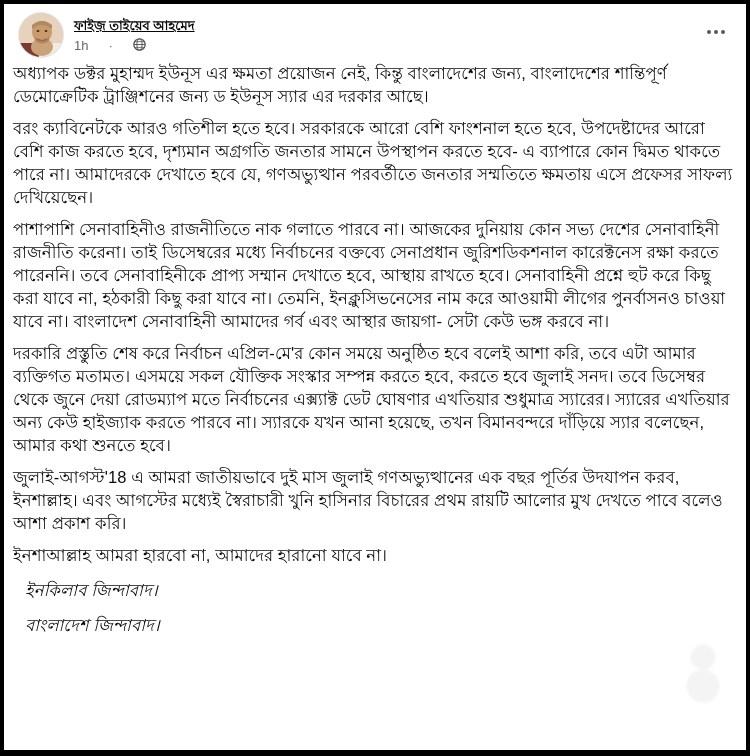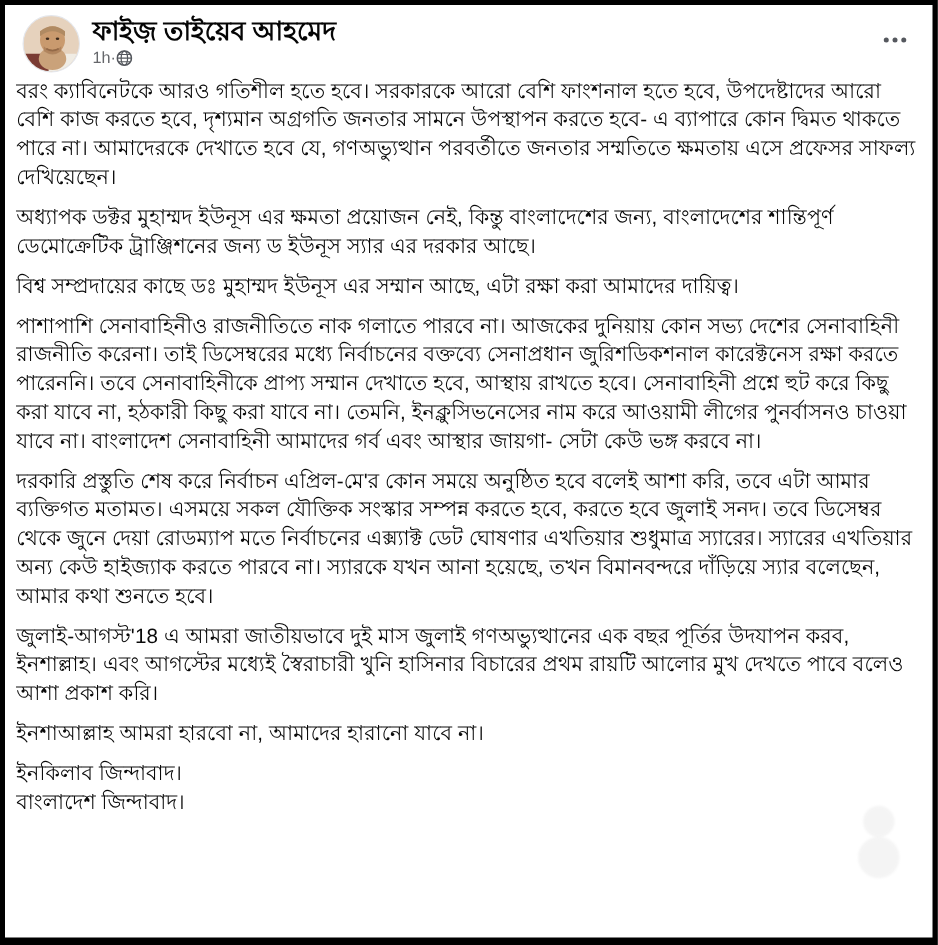--- a/index.html
+++ b/index.html
@@ -45,30 +45,31 @@
     cursor: pointer;
     background: #e8d8c6;
   }
   .header-texts {
     margin-left: 10px;
     display: flex;
     flex-direction: column;
     padding-top: 3px;
   }
   .author-name {
-    font-size: 21px;
+    font-size: 13px;
     font-weight: 700;
     color: #050505;
     line-height: 21px;
     cursor: pointer;
+    text-decoration: underline;
   }
   .meta-row {
     display: flex;
-    align-items: flex-end;
-    gap: 0;
+    align-items: flex-start;
+    gap: 20px;
     margin-top: 2px;
     font-size: 13px;
     color: #65676b;
   }
   .meta-row .sep {
     color: #65676b;
   }
   .globe {
     width: 13px;
     height: 13px;
@@ -99,21 +100,22 @@
     padding: 6px 9px 0 9px;
     color: #0a0a0a;
     font-size: 16.5px;
     line-height: 23px;
     letter-spacing: 0.1px;
   }
   .post-body p {
     margin: 0 0 9px 0;
   }
   .slogans p {
-    margin: 0;
+    margin: 12px;
+    font-style: italic;
   }
   
   .watermark {
     position: absolute;
     right: 14px;
     bottom: 46px;
     width: 58px;
     height: 72px;
     opacity: 0.10;
     background:
@@ -159,23 +161,22 @@
         </span>
       </div>
       <div class="more-btn" title="More options">
         <i></i>
           <i></i>
           <i></i>
       </div>
     </div>
 
     <div class="post-body">
+      <p>অধ্যাপক ডক্টর মুহাম্মদ ইউনূস এর ক্ষমতা প্রয়োজন নেই, কিন্তু বাংলাদেশের জন্য, বাংলাদেশের শান্তিপূর্ণ ডেমোক্রেটিক ট্রাঞ্জিশনের জন্য ড ইউনূস স্যার এর দরকার আছে।</p>
       <p>বরং ক্যাবিনেটকে আরও গতিশীল হতে হবে। সরকারকে আরো বেশি ফাংশনাল হতে হবে, উপদেষ্টাদের আরো বেশি কাজ করতে হবে, দৃশ্যমান অগ্রগতি জনতার সামনে উপস্থাপন করতে হবে- এ ব্যাপারে কোন দ্বিমত থাকতে পারে না। আমাদেরকে দেখাতে হবে যে, গণঅভ্যুত্থান পরবর্তীতে জনতার সম্মতিতে ক্ষমতায় এসে প্রফেসর সাফল্য দেখিয়েছেন।</p>
-      <p>অধ্যাপক ডক্টর মুহাম্মদ ইউনূস এর ক্ষমতা প্রয়োজন নেই, কিন্তু বাংলাদেশের জন্য, বাংলাদেশের শান্তিপূর্ণ ডেমোক্রেটিক ট্রাঞ্জিশনের জন্য ড ইউনূস স্যার এর দরকার আছে।</p>
-      <p>বিশ্ব সম্প্রদায়ের কাছে ডঃ মুহাম্মদ ইউনূস এর সম্মান আছে, এটা রক্ষা করা আমাদের দায়িত্ব।</p>
       <p>পাশাপাশি সেনাবাহিনীও রাজনীতিতে নাক গলাতে পারবে না। আজকের দুনিয়ায় কোন সভ্য দেশের সেনাবাহিনী রাজনীতি করেনা। তাই ডিসেম্বরের মধ্যে নির্বাচনের বক্তব্যে সেনাপ্রধান জুরিশডিকশনাল কারেক্টনেস রক্ষা করতে পারেননি। তবে সেনাবাহিনীকে প্রাপ্য সম্মান দেখাতে হবে, আস্থায় রাখতে হবে। সেনাবাহিনী প্রশ্নে হুট করে কিছু করা যাবে না, হঠকারী কিছু করা যাবে না। তেমনি, ইনক্লুসিভনেসের নাম করে আওয়ামী লীগের পুনর্বাসনও চাওয়া যাবে না। বাংলাদেশ সেনাবাহিনী আমাদের গর্ব এবং আস্থার জায়গা- সেটা কেউ ভঙ্গ করবে না।</p>
       <p>দরকারি প্রস্তুতি শেষ করে নির্বাচন এপ্রিল-মে'র কোন সময়ে অনুষ্ঠিত হবে বলেই আশা করি, তবে এটা আমার ব্যক্তিগত মতামত। এসময়ে সকল যৌক্তিক সংস্কার সম্পন্ন করতে হবে, করতে হবে জুলাই সনদ। তবে ডিসেম্বর থেকে জুনে দেয়া রোডম্যাপ মতে নির্বাচনের এক্স্যাক্ট ডেট ঘোষণার এখতিয়ার শুধুমাত্র স্যারের। স্যারের এখতিয়ার অন্য কেউ হাইজ্যাক করতে পারবে না। স্যারকে যখন আনা হয়েছে, তখন বিমানবন্দরে দাঁড়িয়ে স্যার বলেছেন, আমার কথা শুনতে হবে।</p>
       <p>জুলাই-আগস্ট'18 এ আমরা জাতীয়ভাবে দুই মাস জুলাই গণঅভ্যুত্থানের এক বছর পূর্তির উদযাপন করব, ইনশাল্লাহ। এবং আগস্টের মধ্যেই স্বৈরাচারী খুনি হাসিনার বিচারের প্রথম রায়টি আলোর মুখ দেখতে পাবে বলেও আশা প্রকাশ করি।</p>
       <p>ইনশাআল্লাহ আমরা হারবো না, আমাদের হারানো যাবে না।</p>
       <div class="slogans">
         <p>ইনকিলাব জিন্দাবাদ।</p>
         <p>বাংলাদেশ জিন্দাবাদ।</p>
       </div>
     </div>
 

